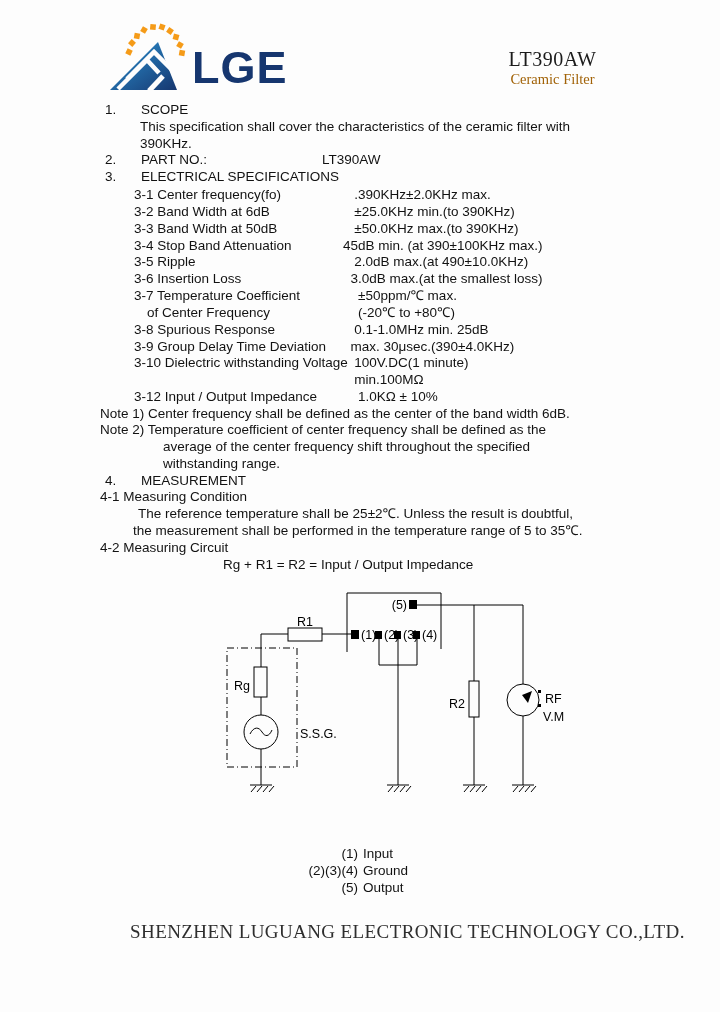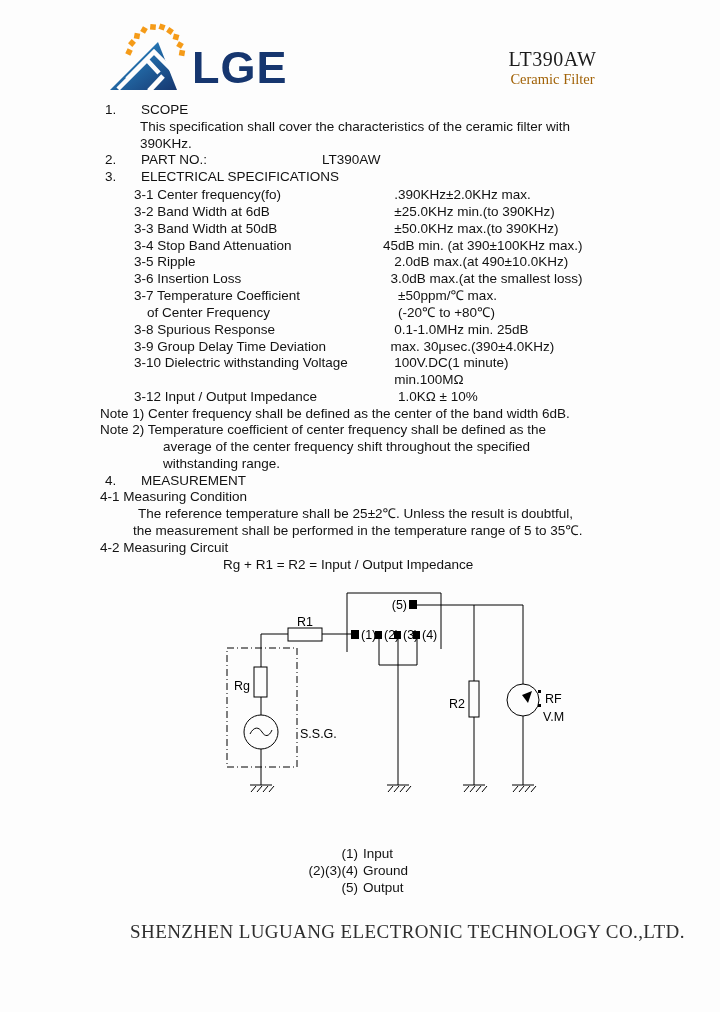--- a/index.html
+++ b/index.html
@@ -5,21 +5,21 @@
   html,body{margin:0;padding:0;}
   body{width:720px;height:1012px;position:relative;background:#fdfdfd;
        font-family:"Liberation Sans",sans-serif;color:var(--ink,#121212);}
   .line{position:absolute;left:0;width:720px;height:17px;font-size:13.5px;line-height:17px;white-space:nowrap;}
   .num{position:absolute;left:105px;}
   .stitle{position:absolute;left:141px;}
   .body1{position:absolute;left:140px;}
   .pval{position:absolute;left:322px;}
   .spec-label{position:absolute;left:110px;margin-left:24px;}
   .spec-label.cont{left:123px;}
-  .spec-value{position:absolute;left:343px;white-space:pre;margin-left:40px;}
+  .spec-value{position:absolute;left:343px;white-space:pre;}
   .note{position:absolute;left:100px;}
   .note.cont{left:163px;}
   .mbody{position:absolute;left:138px;}
   .mbody2{position:absolute;left:133px;}
   .equation{position:absolute;left:223px;}
   .legend-num{position:absolute;left:238px;width:120px;text-align:right;}
   .legend-label{position:absolute;left:363px;}
   
   .logo-svg{position:absolute;left:100px;top:20px;width:200px;height:80px;}
   .logo-text{position:absolute;left:192px;top:47px;font-size:45px;line-height:42px;font-weight:bold;

